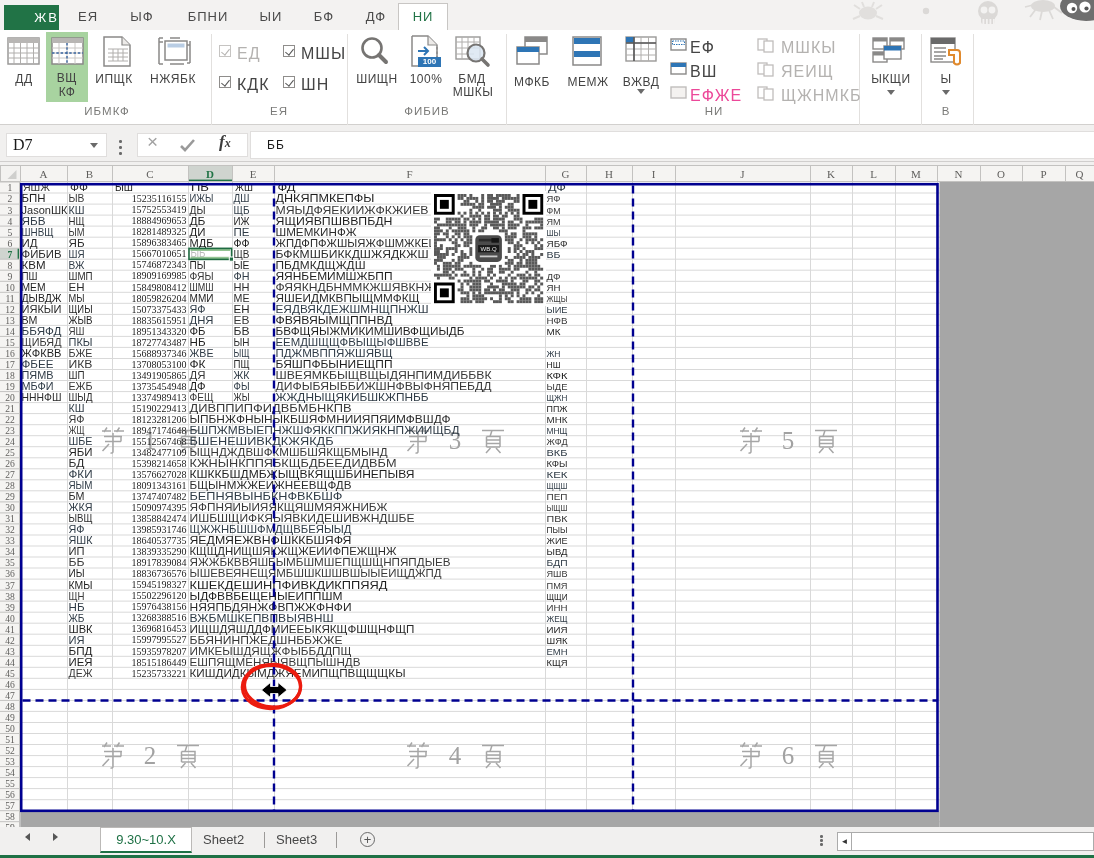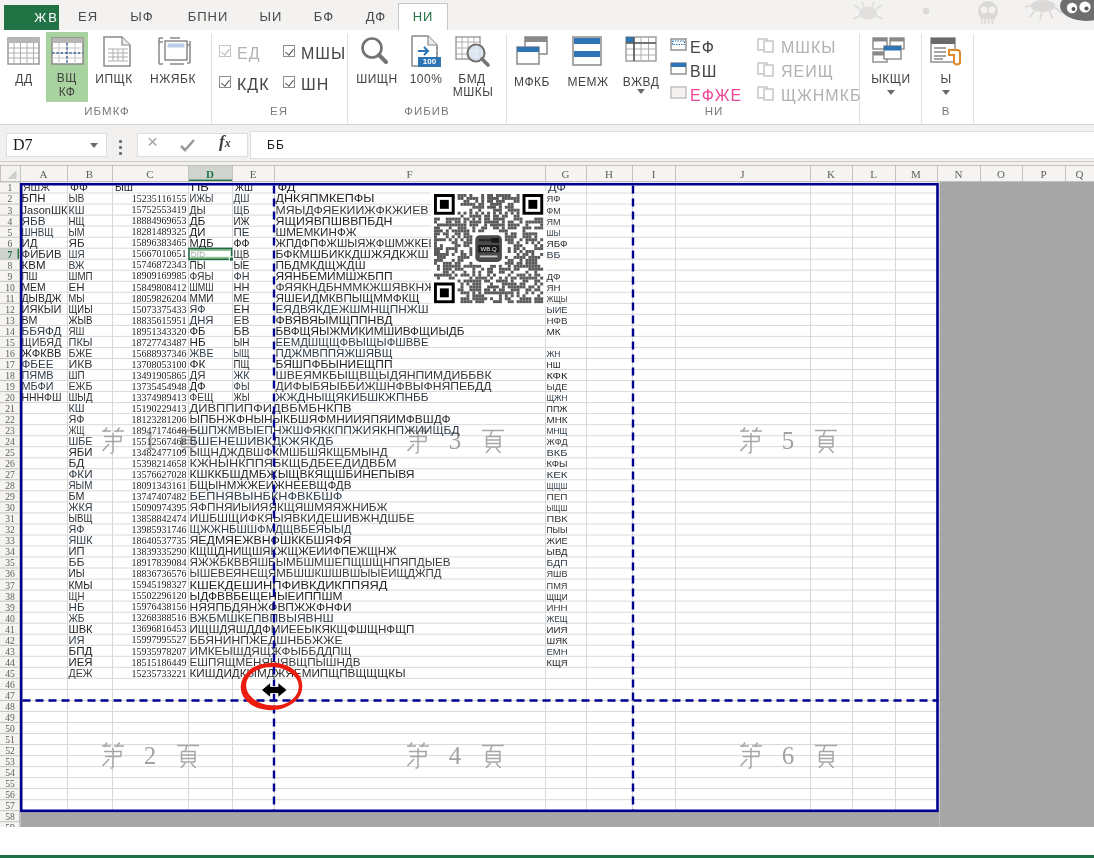--- a/index.html
+++ b/index.html
@@ -1418,13 +1418,28 @@
       <text x="10.0" y="647.1" font-family="Liberation Serif" font-size="9.6" fill="#5f5e5c" text-anchor="middle">57</text>
       <text x="10.0" y="658.1" font-family="Liberation Serif" font-size="9.6" fill="#5f5e5c" text-anchor="middle">58</text>
       <text x="10.0" y="669.1" font-family="Liberation Serif" font-size="9.6" fill="#5f5e5c" text-anchor="middle">59</text>
       <g fill="none" stroke="#ec1c0f" stroke-width="3.2" stroke-linecap="round">
         <ellipse cx="271.5" cy="524.5" rx="29.2" ry="22" transform="rotate(-3 271.5 524.5)"></ellipse>
         <ellipse cx="272.5" cy="524.2" rx="28" ry="20.8" transform="rotate(4 272.5 524.2)"></ellipse>
         <path d="M251,508.5 q10,-7 25,-5"></path>
       </g>
       <path d="M261.5,528 l9,-7.5 v4 h7.5 v-4 l9,7.5 l-9,7.5 v-4 h-7.5 v4 Z" fill="#000" stroke="#fff" stroke-width="0.8"></path>
     </svg>
+    <div class="abs tabbar">
+      <div class="abs" style="left:25px;top:6px;width:0;height:0;border-top:4.5px solid transparent;border-bottom:4.5px solid transparent;border-right:5.5px solid #565656"></div>
+      <div class="abs" style="left:53px;top:6px;width:0;height:0;border-top:4.5px solid transparent;border-bottom:4.5px solid transparent;border-left:5.5px solid #565656"></div>
+      <div class="abs" style="left:100px;top:0;width:92px;height:26px;background:#fff;border:1px solid #bbb9b7;border-bottom:2px solid #1e7145;color:#1e7145;font-size:13px;text-align:center;line-height:24px">9.30~10.X</div>
+      <div class="abs sheettab" style="left:203px;top:5px">Sheet2</div>
+      <div class="abs vsep" style="left:264px;top:5px;height:16px"></div>
+      <div class="abs sheettab" style="left:276px;top:5px">Sheet3</div>
+      <div class="abs vsep" style="left:336px;top:5px;height:16px"></div>
+      <div class="abs" style="left:360px;top:5px;width:15px;height:15px;border:1px solid #6a6a6a;border-radius:50%;color:#555;font-size:13px;line-height:14px;text-align:center">+</div>
+      <div class="abs" style="left:820px;top:8px;width:2.5px;height:2.5px;background:#6a6a6a;border-radius:50%"></div>
+      <div class="abs" style="left:820px;top:12px;width:2.5px;height:2.5px;background:#6a6a6a;border-radius:50%"></div>
+      <div class="abs" style="left:820px;top:16px;width:2.5px;height:2.5px;background:#6a6a6a;border-radius:50%"></div>
+      <div class="abs" style="left:837px;top:5px;width:15px;height:19px;background:#fff;border:1px solid #ababab;font-size:8px;color:#333;text-align:center;line-height:18px">◄</div>
+      <div class="abs" style="left:852px;top:5px;width:242px;height:19px;background:#fff;border:1px solid #ababab;border-left:none"></div>
+    </div>
     <div class="abs gstrip"></div>
   </div>
 </body></html>

